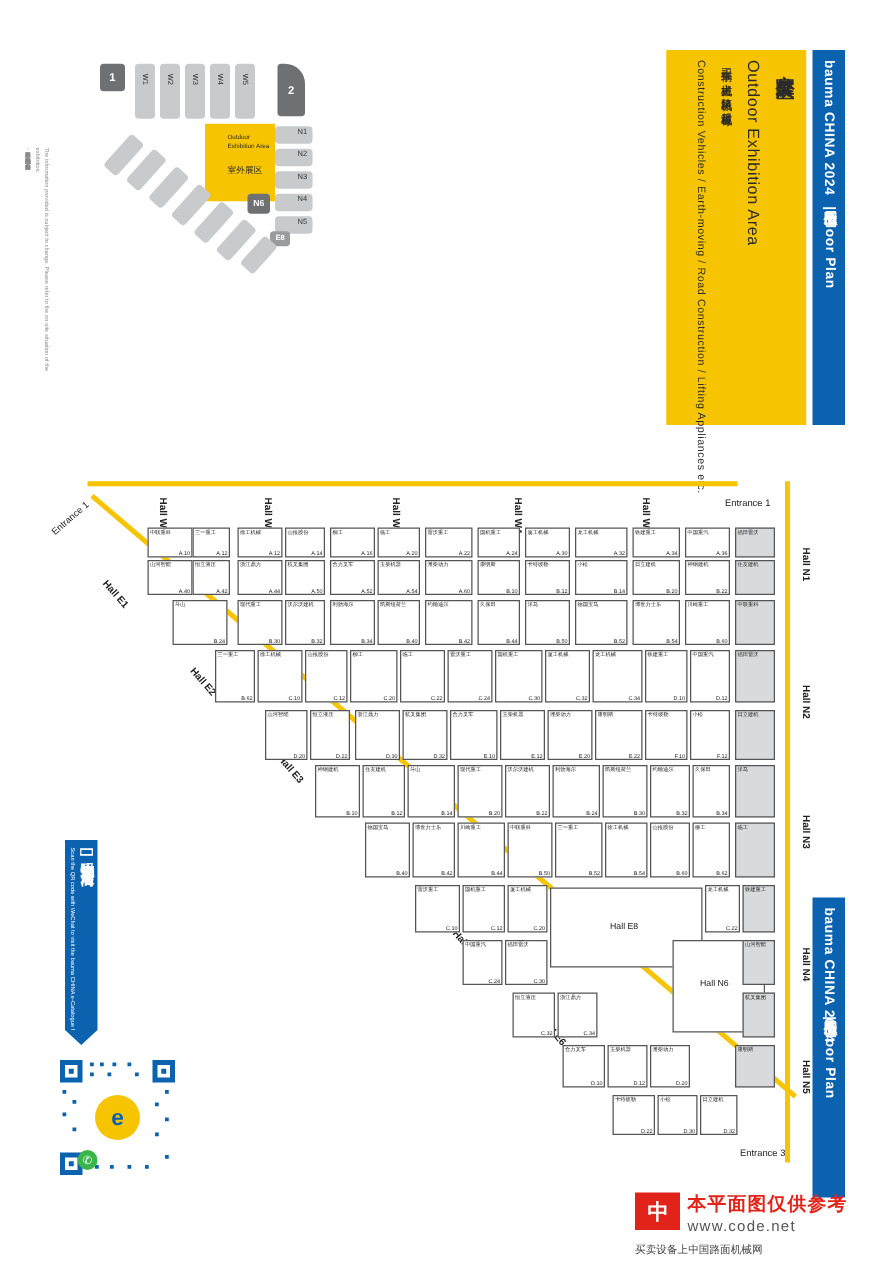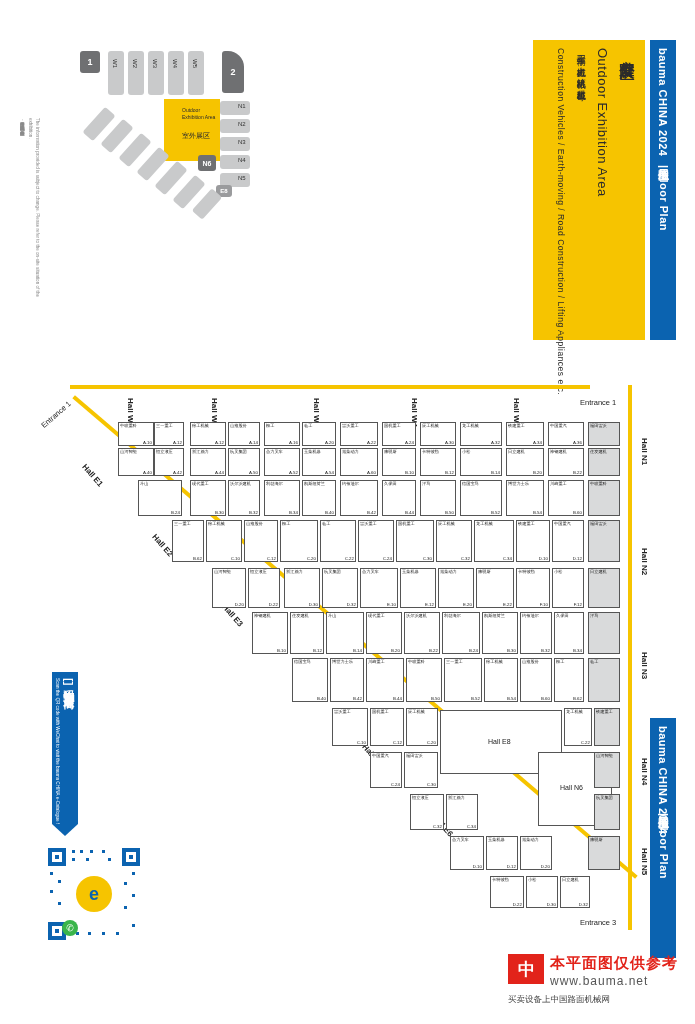--- a/index.html
+++ b/index.html
@@ -245,21 +245,21 @@
 E4</div>
     <div class="hall-diag-label" style="left:328px;top:362px;transform:rotate(-41deg);">Hall
 E5</div>
     <div class="hall-diag-label" style="left:398px;top:432px;transform:rotate(-41deg);">Hall
 E6</div>
     <div class="hall-diag-label" style="left:462px;top:500px;transform:rotate(-41deg);">Hall
 E7</div>
 
     <div class="entrance-label" style="left:-2px;top:30px;transform:rotate(-41deg);">Entrance 1</div>
     <div class="entrance-label" style="left:540px;top:18px;">Entrance 1</div>
-    <div class="entrance-label" style="left:540px;top:538px;">Entrance 3</div>
+    <div class="entrance-label" style="left:552px;top:538px;">Entrance 3</div>
 
     <div class="bigblock" style="left:400px;top:330px;width:120px;height:62px;"></div>
     <div class="bigblock-label" style="left:448px;top:358px;">Hall E8</div>
 
     <div class="bigblock" style="left:498px;top:372px;width:72px;height:72px;"></div>
     <div class="bigblock-label" style="left:520px;top:404px;">Hall N6</div>
 
     <div class="booth" style="left:78px;top:42px;width:34px;height:22px;">
         <span class="booth-t">中联重科</span>
         <span class="booth-code">A.10</span>
@@ -692,17 +692,17 @@
       <div class="qr-dot" style="left:70px;top:86px;width:3px;height:3px;"></div>
       <div class="qr-dot" style="left:86px;top:78px;width:3px;height:3px;"></div>
       <div id="qr-center">e</div>
     </div>
   </div>
   <div id="wechat-badge">✆</div>
 
   <div id="watermark">
     <div id="wm-mark">中</div>
     <div id="wm-title">本平面图仅供参考</div>
-    <div id="wm-url">www.bauma.net</div>
+    <div id="wm-url">www.code.net</div>
     <div id="wm-sub">买卖设备上中国路面机械网</div>
   </div>
 
 </div>
 
 </body></html>

